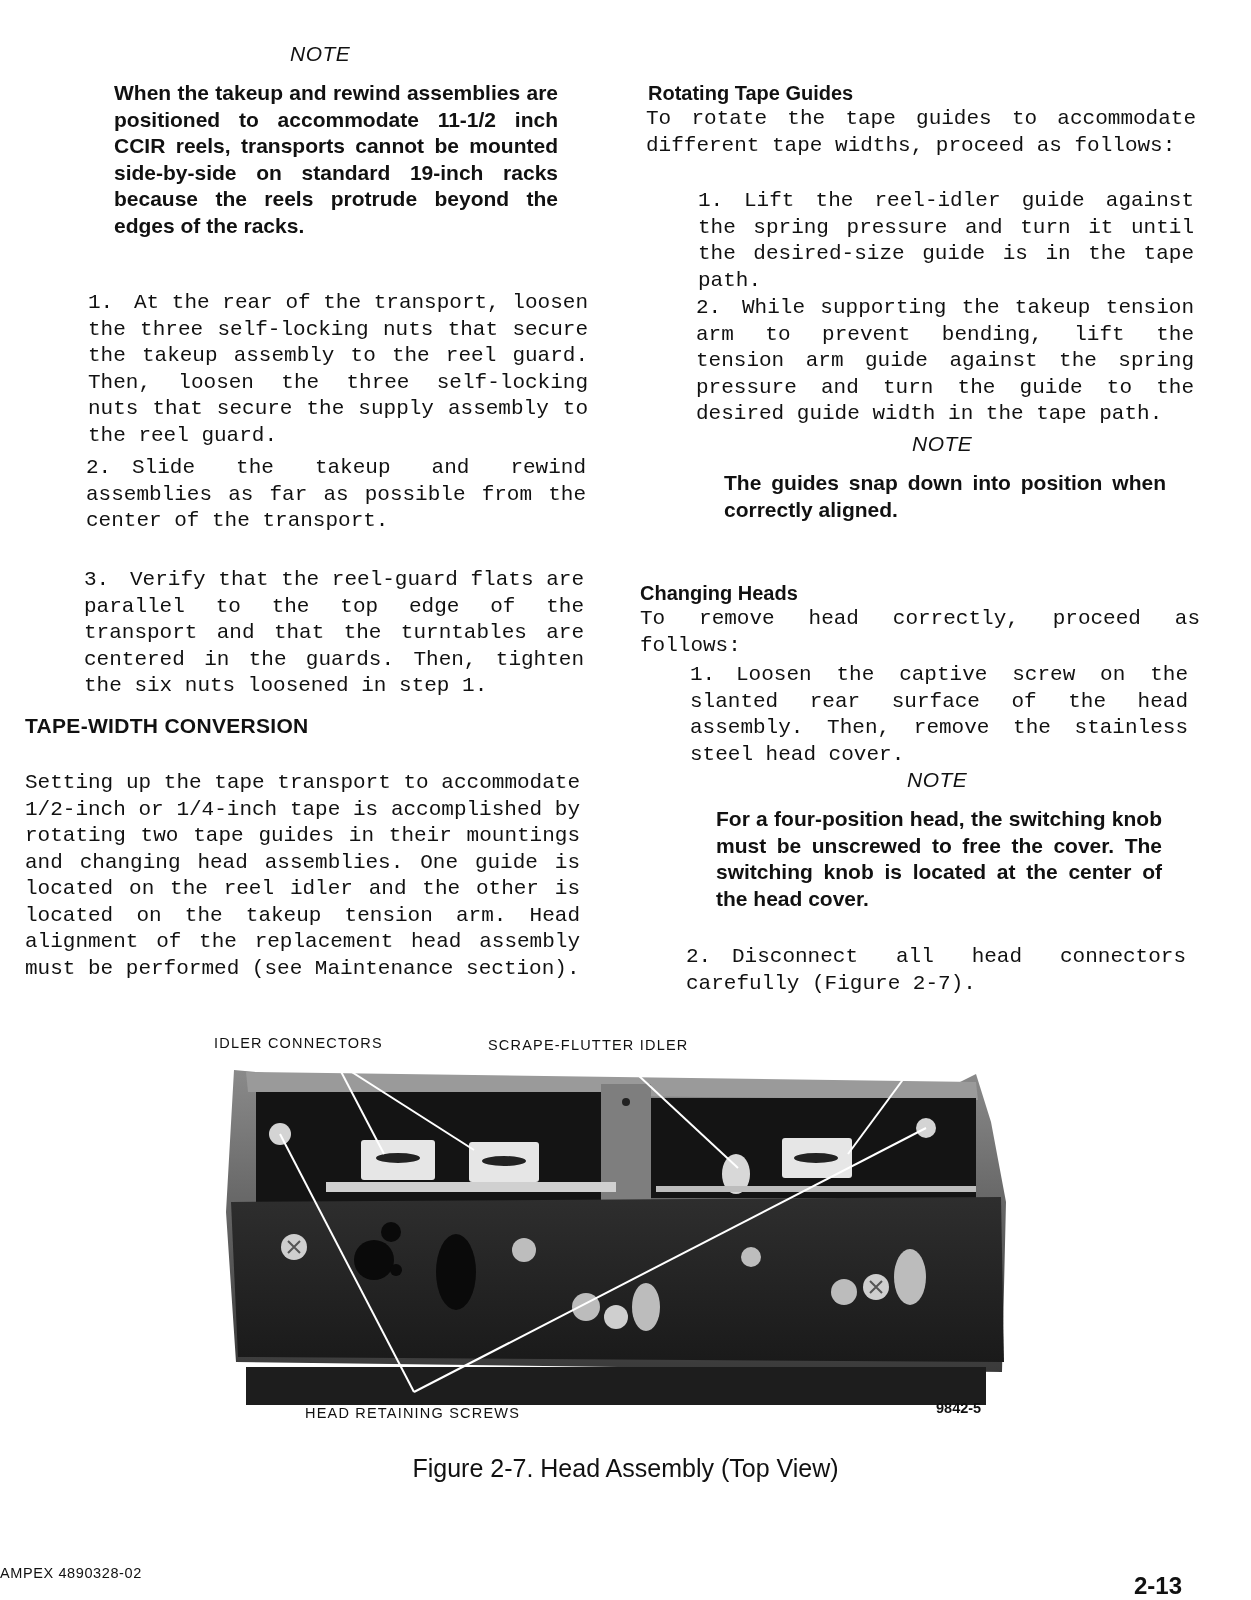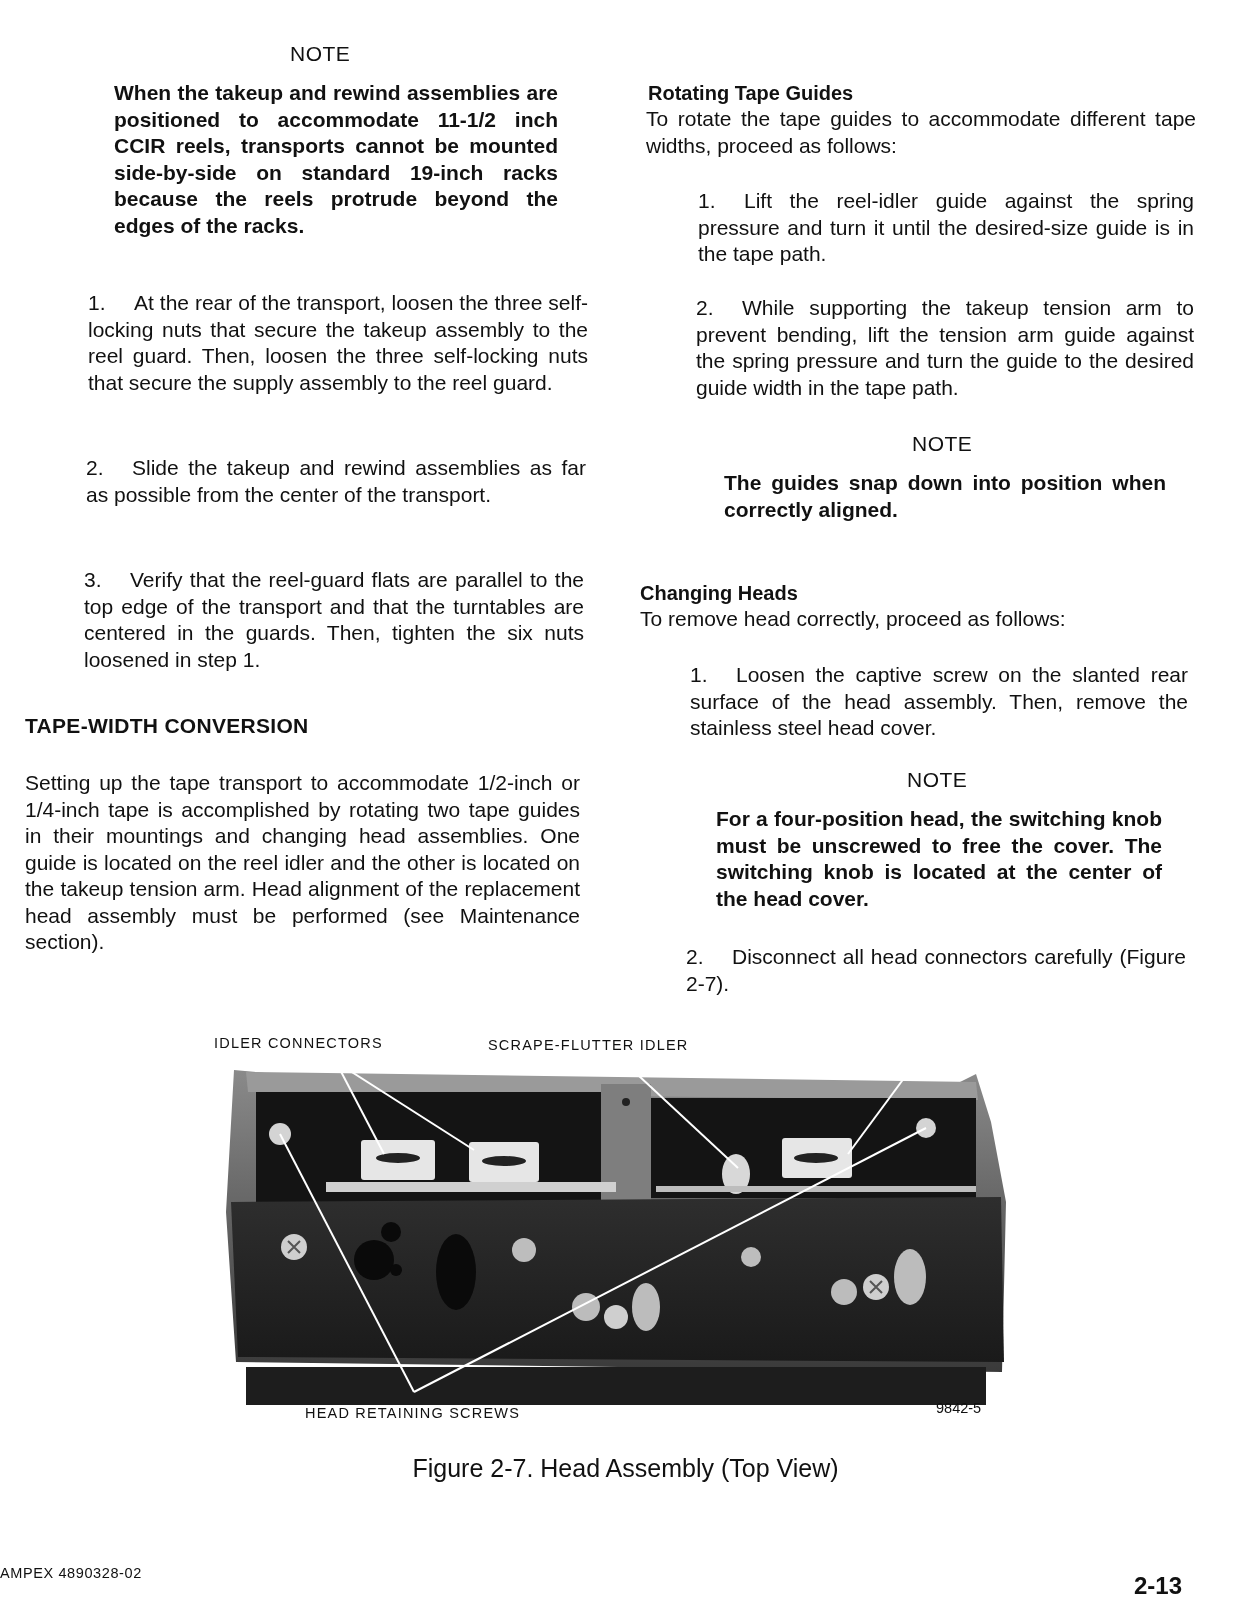--- a/index.html
+++ b/index.html
@@ -1,32 +1,32 @@
 <!DOCTYPE html>
 <html><head>
 <meta charset="utf-8">
 <style>
   * { box-sizing: border-box; margin: 0; padding: 0; }
   html, body { width: 1251px; height: 1600px; background: #ffffff; }
   body { position: relative; font-family: "Liberation Sans", "DejaVu Sans", sans-serif; color: #111; overflow: hidden; }
 
-  .note-title { position: absolute; font-size: 21px; text-align: center; letter-spacing: 0.5px; }
+  .note-title { position: absolute; font-size: 21px; text-align: center; letter-spacing: 0.5px; font-style: italic; }
   .note-body { position: absolute; font-size: 21px; font-weight: bold; line-height: 26.5px; text-align: justify; }
-  .para { position: absolute; font-size: 21px; line-height: 26.5px; text-align: justify; }
+  .para { position: absolute; font-size: 21px; line-height: 26.5px; text-align: justify; font-family: Liberation Mono, monospace; }
   .step-num { display: inline-block; width: 46px; }
   .heading-caps { position: absolute; font-size: 21px; font-weight: bold; letter-spacing: 0.3px; }
   .heading-mixed { position: absolute; font-size: 20px; font-weight: bold; margin-top: 32px; }
 
   
   .fig-label { position: absolute; font-size: 14.5px; letter-spacing: 1.2px; }
   .figure { position: absolute; left: 216px; top: 1062px; width: 800px; height: 350px; }
   .fig-caption { position: absolute; left: 0; width: 1251px; top: 1454px; text-align: center; font-size: 25px; }
   .footer-left { position: absolute; left: 0; top: 1565px; font-size: 14.5px; letter-spacing: 0.6px; }
   .footer-right { position: absolute; left: 1134px; top: 1572px; font-size: 24px; font-weight: bold; }
-  .fig-id { position: absolute; left: 936px; top: 1400px; font-size: 14.5px; font-weight: normal; }
+  .fig-id { position: absolute; left: 936px; top: 1400px; font-size: 14.5px; font-weight: bold; }
 </style>
 </head>
 <body>
 
 <div class="note-title" style="left:290px; top:42px;">NOTE</div>
 <div class="note-body" style="left:114px; top:80px; width:444px;">When the takeup and rewind assemblies are positioned to accommodate 11-1/2 inch CCIR reels, transports cannot be mounted side-by-side on standard 19-inch racks because the reels protrude beyond the edges of the racks.</div>
 
 <div class="para" style="left:88px; top:290px; width:500px;">
   <span class="step-num">1.</span><span>At the rear of the transport, loosen the three self-locking nuts that secure the takeup assembly to the reel guard. Then, loosen the three self-locking nuts that secure the supply assembly to the reel guard.</span>
 </div>

